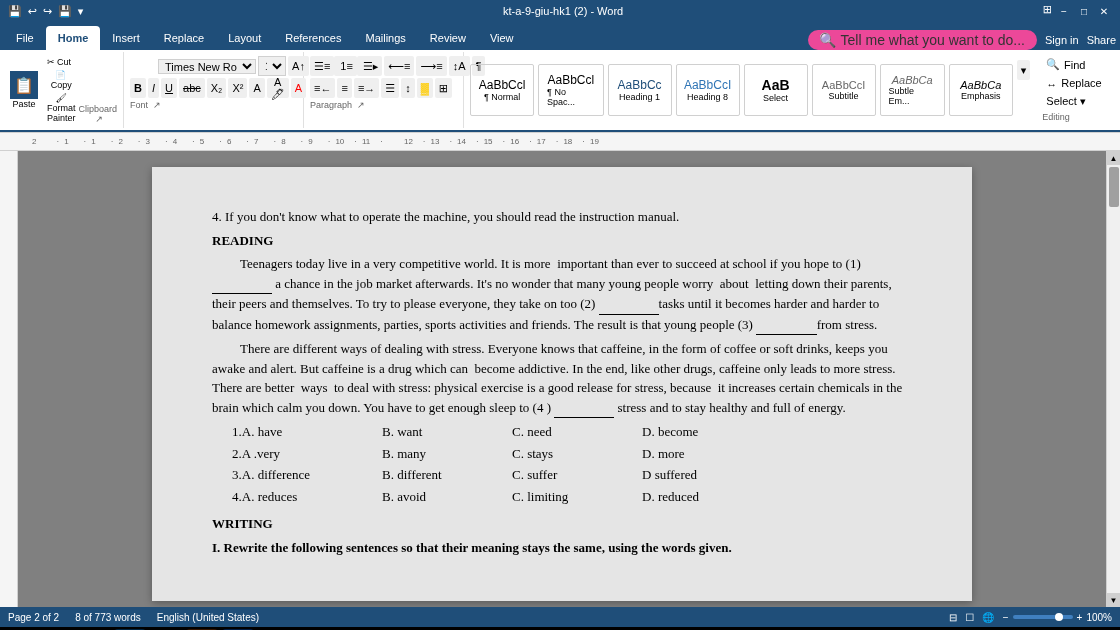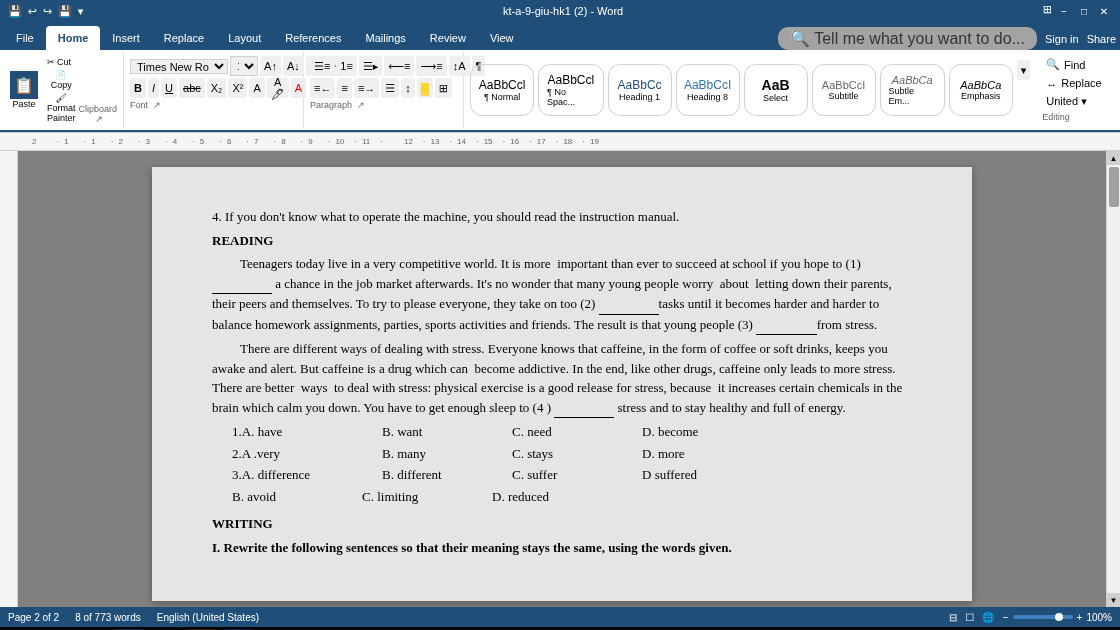--- a/index.html
+++ b/index.html
@@ -59,31 +59,31 @@
     .clipboard-section { display: flex; flex-direction: row; align-items: center; border-right: 1px solid #e0e0e0; padding: 4px 6px; }
     .paste-btn { display: flex; flex-direction: column; align-items: center; margin-right: 6px; cursor: pointer; }
     .paste-icon { width: 28px; height: 28px; background: #1f4e79; display: flex; align-items: center; justify-content: center; color: white; font-size: 16px; }
     .small-btns { display: flex; flex-direction: column; gap: 1px; }
     .small-btn { font-size: 9px; cursor: pointer; padding: 1px 3px; display: flex; align-items: center; gap: 2px; text-align: center; }
 
     
     .font-section { border-right: 1px solid #e0e0e0; padding: 4px 6px; min-width: 180px; }
     .font-row1 { display: flex; align-items: center; gap: 2px; margin-bottom: 2px; }
     .font-row2 { display: flex; align-items: center; gap: 2px; }
-    .font-select2 { border: 1px solid #d0d0d0; font-size: 11px; height: 15px; width: 120px; padding: 0 2px; }
+    .font-select2 { border: 1px solid #d0d0d0; font-size: 11px; height: 15px; width: 120px; padding: 0 2px; margin-left: 28px; }
     .font-size2 { border: 1px solid #d0d0d0; font-size: 11px; height: 20px; width: 28px; padding: 0 2px; }
     .ribbon-small-btn { border: 1px solid transparent; border-radius: 2px; padding: 1px 3px; font-size: 11px; cursor: pointer; height: 20px; display: flex; align-items: center; justify-content: center; }
 
     
     .para-section { border-right: 1px solid #e0e0e0; padding: 4px 6px; min-width: 160px; }
     .para-row { display: flex; align-items: center; gap: 2px; margin-bottom: 2px; }
 
     
     .styles-section { display: flex; align-items: center; padding: 4px 6px; flex: 1; }
-    .style-box { display: flex; flex-direction: column; align-items: center; justify-content: center; border: 1px solid #d0d0d0; border-radius: 12px; padding: 2px 8px; margin-right: 4px; cursor: pointer; min-width: 64px; height: 52px; font-size: 11px; }
+    .style-box { display: flex; flex-direction: column; align-items: center; justify-content: center; border: 1px solid #d0d0d0; border-radius: 2px; padding: 2px 8px; margin-right: 4px; cursor: pointer; min-width: 64px; height: 52px; font-size: 11px; }
 
     
     .editing-section { padding: 4px 6px; min-width: 80px; }
     .editing-btn { display: flex; align-items: center; gap: 4px; font-size: 11px; cursor: pointer; padding: 2px 4px; margin-bottom: 2px; border-radius: 2px; }
 
     
     .ruler {
       background: #f5f5f5;
       border-bottom: 1px solid #d0d0d0;
       height: 18px;
@@ -189,21 +189,21 @@
   <div class="tab-item">File</div>
   <div class="tab-item active">Home</div>
   <div class="tab-item">Insert</div>
   <div class="tab-item">Replace</div>
   <div class="tab-item">Layout</div>
   <div class="tab-item">References</div>
   <div class="tab-item">Mailings</div>
   <div class="tab-item">Review</div>
   <div class="tab-item">View</div>
   <div class="tab-right">
-    <span style="background: #a3a3a3; color: #333; border-radius: 10px; padding: 2px 12px; font-size: 16px;">🔍 Tell me what you want to do...</span>
+    <span style="background: #ec4899; color: #333; border-radius: 10px; padding: 2px 12px; font-size: 14px;">🔍 Tell me what you want to do...</span>
     <span>Sign in</span>
     <span>Share</span>
   </div>
 </div>
 
 <div class="ribbon">
   <div class="ribbon-main">
 
     <div class="clipboard-section">
       <div class="paste-btn">
@@ -300,21 +300,21 @@
         <span style="font-size:11px;font-style:italic;">AaBbCa</span>
         <span style="font-size:9px;">Emphasis</span>
       </div>
       <button class="ribbon-small-btn" style="align-self:flex-start;margin-top:4px;">▾</button>
     </div>
 
     <div class="editing-section">
       <div class="editing-btn">🔍 <span>Find</span></div>
       <div class="editing-btn">↔ <span>Replace</span></div>
       <div class="editing-btn">
-          <span>United ▾</span>
+          <span>Select ▾</span>
         </div>
       <div style="font-size:9px;color:#666;margin-top:2px;">Editing</div>
     </div>
 
   </div>
 </div>
 
 <div class="ruler">
   <div style="width:18px;"></div>
   <div class="ruler-content">
@@ -391,20 +391,21 @@
           <span class="col-c">C. stays</span>
           <span class="col-d">D. more</span>
         </div>
         <div class="choices-row">
           <span class="col-a">3.A. difference</span>
           <span class="col-b">B. different</span>
           <span class="col-c">C. suffer</span>
           <span class="col-d">D  suffered</span>
         </div>
         <div class="choices-row">
+          <span class="col-a">4.A. reduces</span>
           <span class="col-b">B. avoid</span>
           <span class="col-c">C. limiting</span>
           <span class="col-d">D. reduced</span>
         </div>
       </div>
 
       <p class="bold" style="margin-top:8px;">WRITING</p>
       <p class="bold">I. Rewrite the following sentences so that their meaning stays the same, using the words given.</p>
 
     </div>

